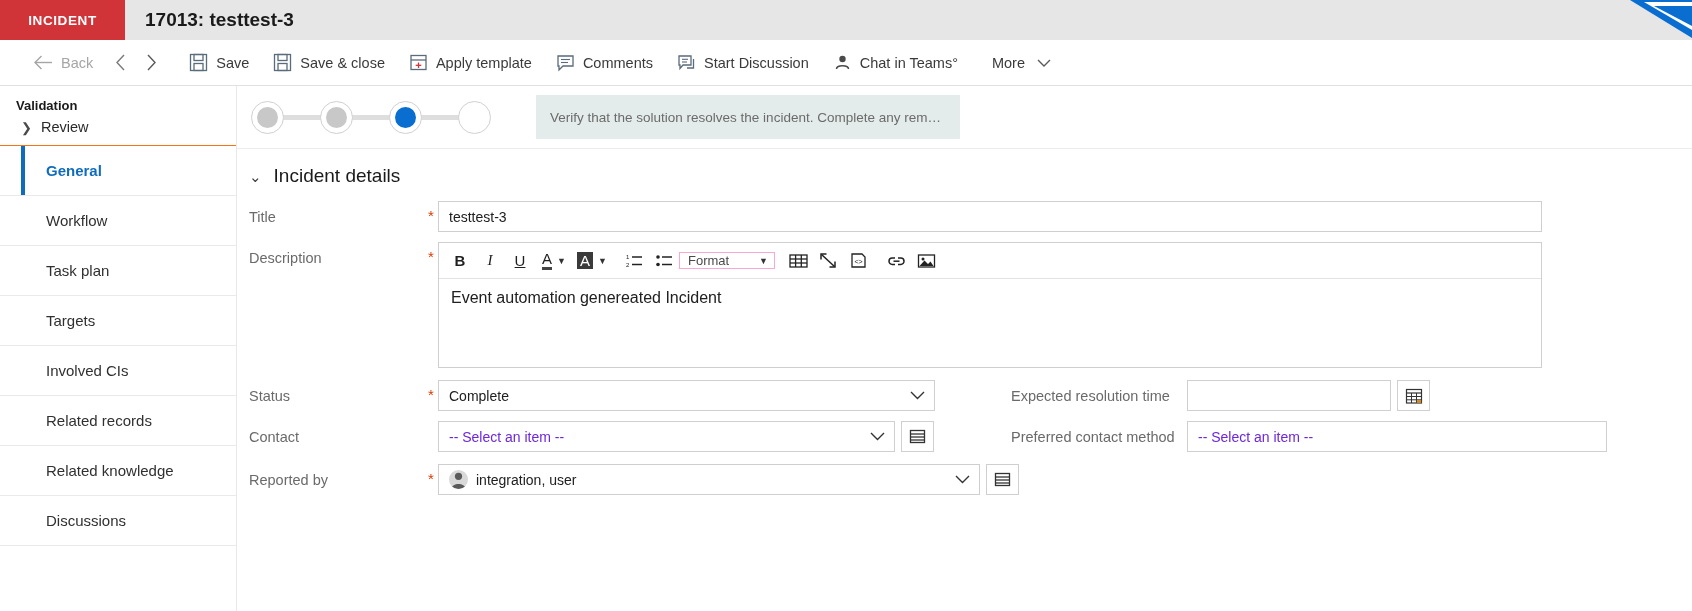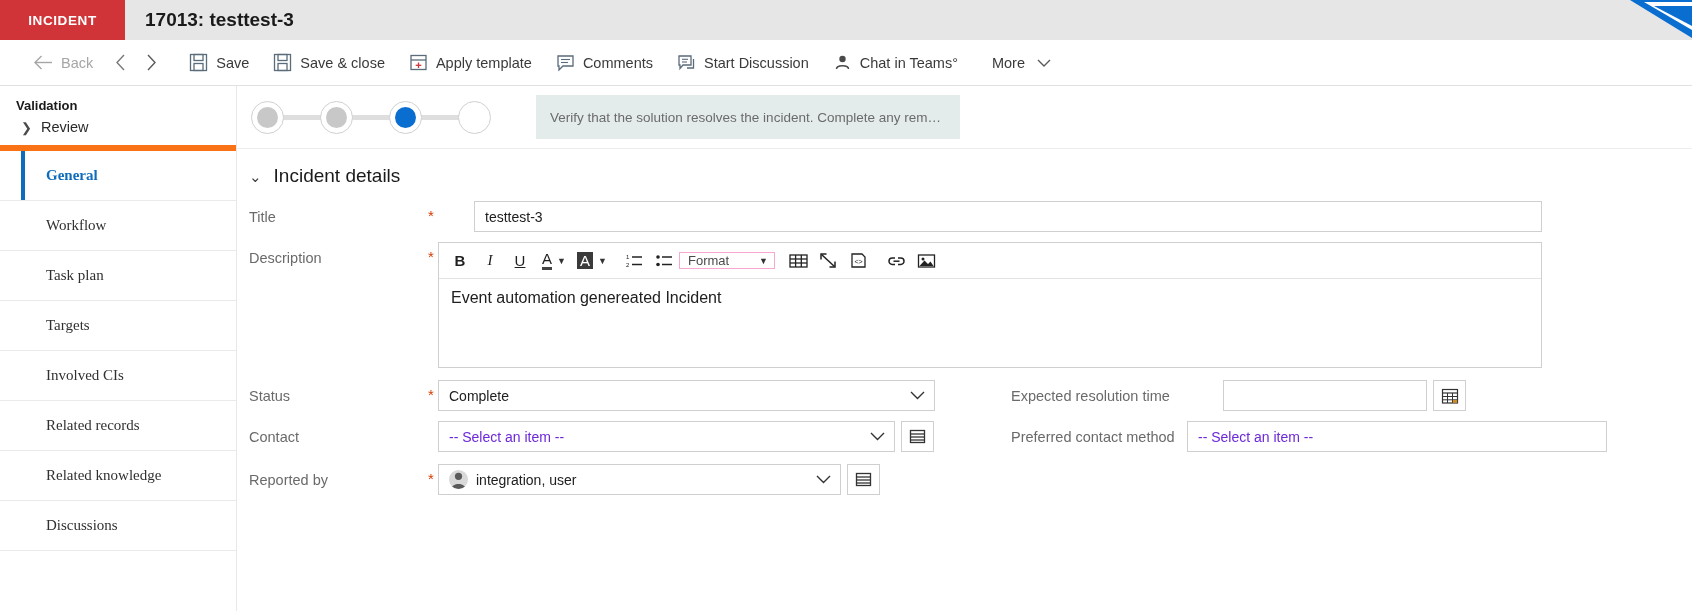--- a/index.html
+++ b/index.html
@@ -89,21 +89,21 @@
     color: #1a1a1a;
   }
   .review-row {
     display: flex; align-items: center; gap: 9px;
     padding: 6px 0 10px 21px;
     font-size: 14.5px;
     color: #2b2b2b;
     cursor: pointer;
   }
   .chev-right { color:#4a4a4a; font-size: 13px; line-height:1; }
-  .navlist { border-top: 6px solid #f97316; font-family: Liberation Serif, serif; }
+  .navlist { border-top: 1px solid #f97316; }
   .navitem {
     height: 50px;
     display: flex; align-items: center;
     padding-left: 46px;
     font-size: 15px;
     color: #303030;
     border-bottom: 1px solid #eaeaea;
     position: relative;
     cursor: pointer;
   }
@@ -177,21 +177,21 @@
     font-size: 14.5px; color: #6a6a6a;
     padding-top: 7px; line-height: 1.25;
   }
   .req { width: 14px; flex:0 0 14px; color:#d83b01; font-size:15px; padding-top:6px; text-align:center; }
   .req.blank { color: transparent; }
 
   .ctl { position: relative; }
   .textbox {
     height: 31px; border:1px solid #cfcfcf; background:#fff;
     display:flex; align-items:center; padding: 0 10px;
-    font-size: 14px; color:#202020;margin-left:36px;
+    font-size: 14px; color:#202020;
   }
   .select {
     height: 31px; border:1px solid #cfcfcf; background:#fff;
     display:flex; align-items:center; justify-content:space-between;
     padding: 0 9px 0 10px;
     font-size: 14px; color:#202020; cursor:pointer;
   }
   .select .ph { color:#6d28d9; }
   .lookup-btn {
     width: 33px; height: 31px; border:1px solid #cfcfcf; background:#fff;
@@ -538,21 +538,21 @@
           <div class="select" style="width:420px">
             <span class="ph">-- Select an item --</span>
           </div>
         </div>
       </div>
 
       <div class="frow">
         <div class="flabel">Reported by</div>
         <div class="req">*</div>
         <div class="ctl" style="display:flex">
-          <div class="select" style="width:403px">
+          <div class="select" style="width:542px">
             <span style="display:flex;align-items:center">
               <span class="avatar">
                 <svg width="19" height="19" viewBox="0 0 19 19">
                   <circle cx="9.5" cy="6.3" r="3.6" fill="#5a5a5a"></circle>
                   <path d="M2.6 19 C2.6 12.4 16.4 12.4 16.4 19 Z" fill="#5a5a5a"></path>
                 </svg>
               </span>
               <span>integration, user</span>
             </span>
             <svg width="15" height="9" viewBox="0 0 15 9">

